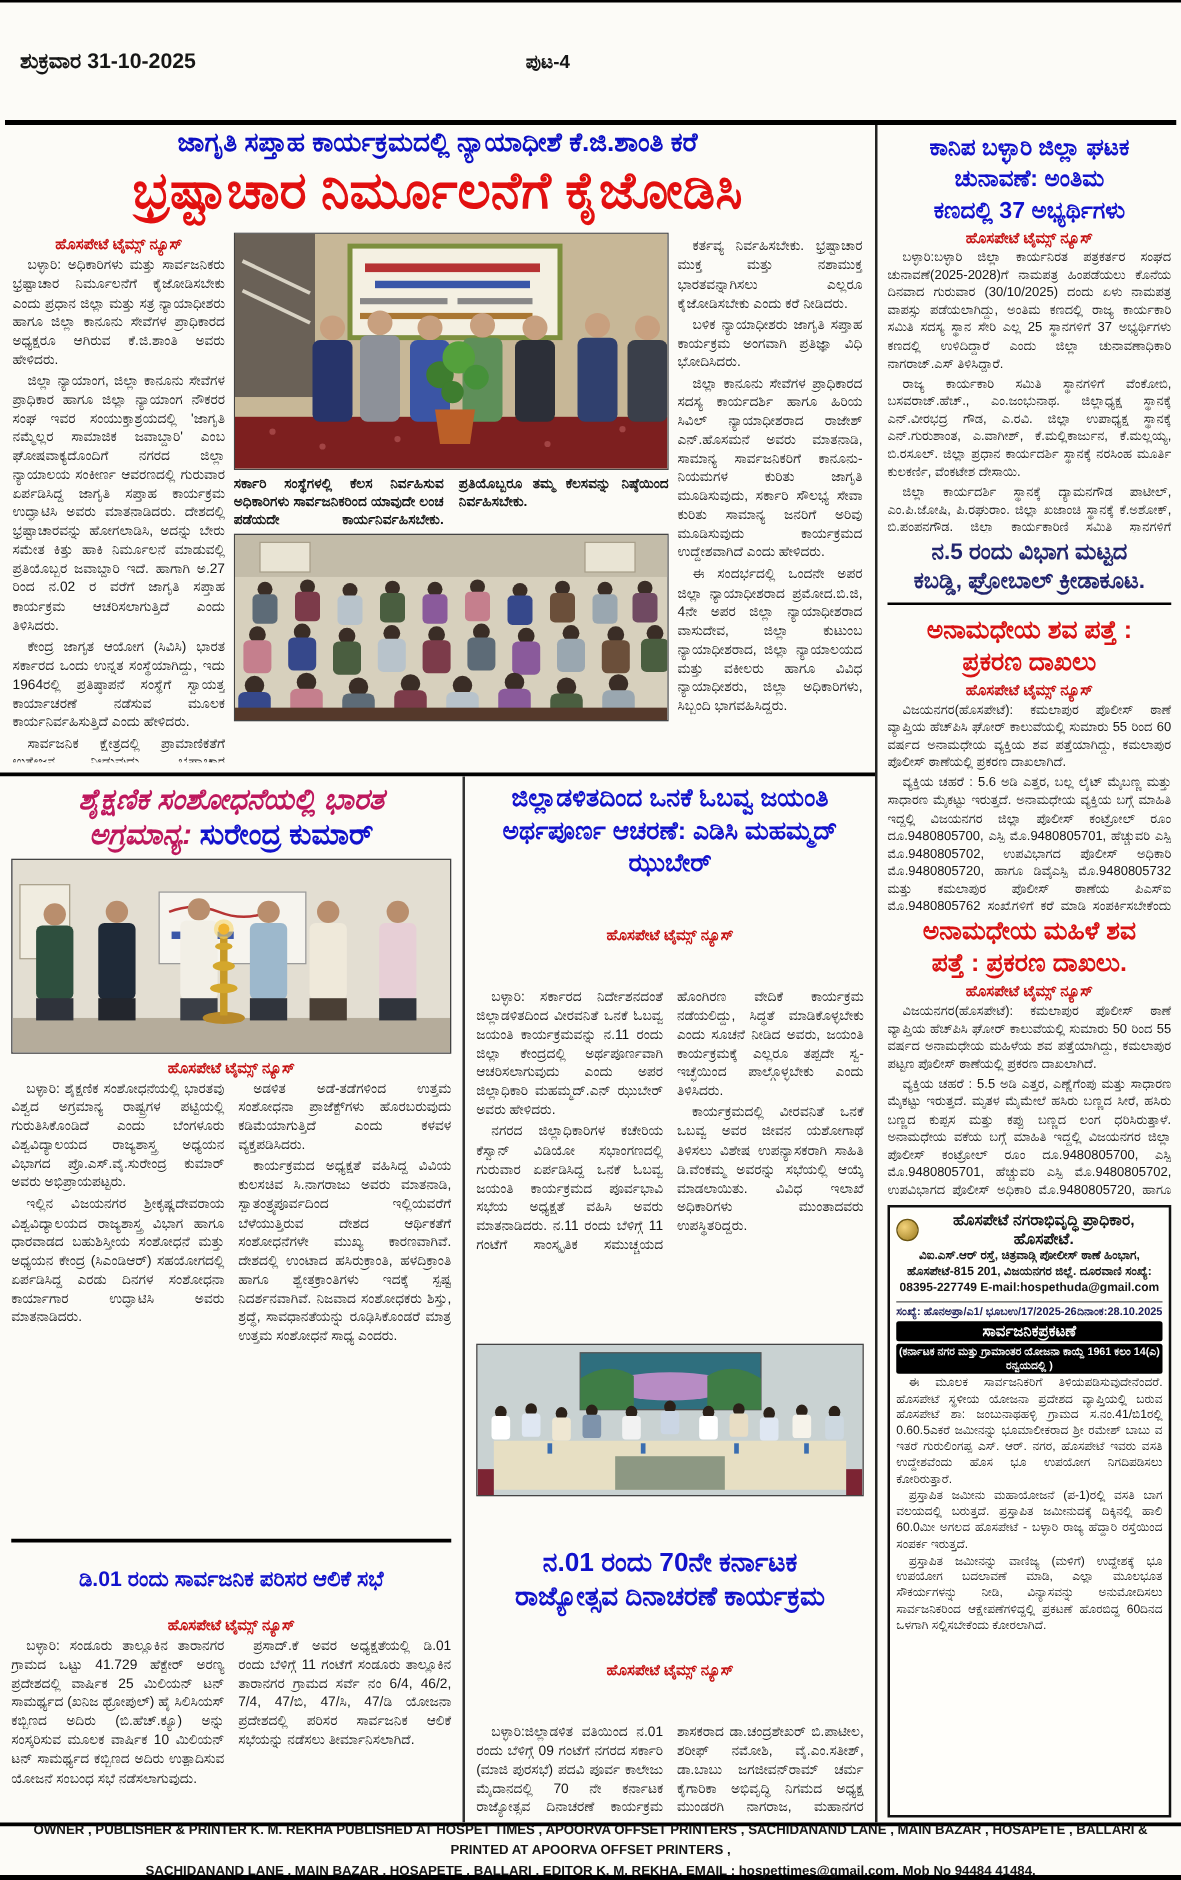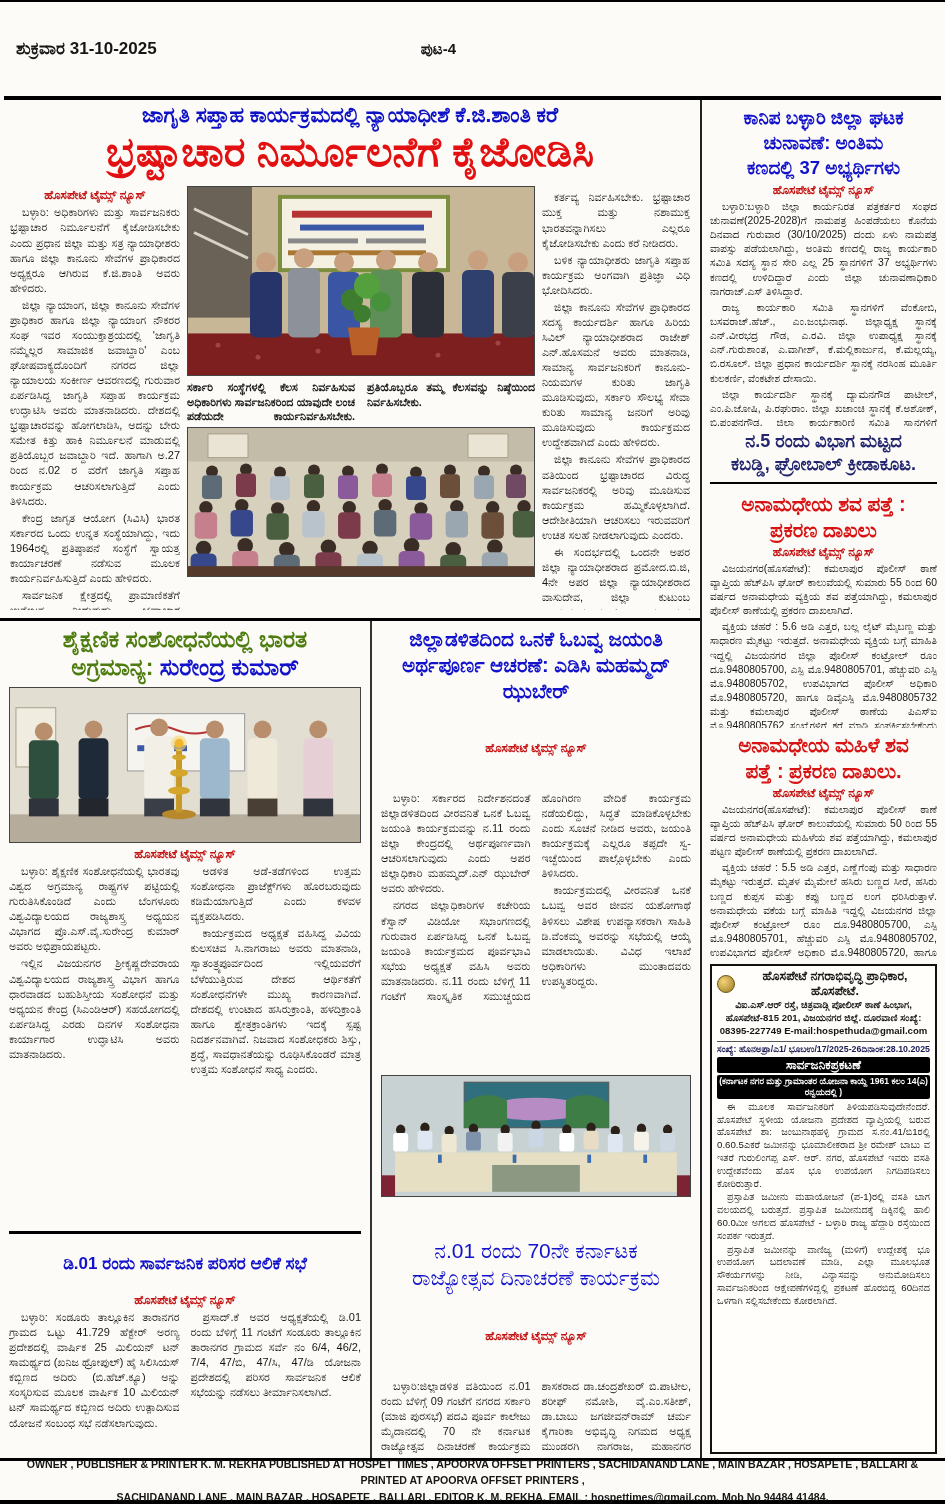--- a/index.html
+++ b/index.html
@@ -36,31 +36,31 @@
   .ph2 { height:150px; }
   .caption { font-size:11px; font-weight:bold; columns:2; column-gap:12px; line-height:1.3; margin:4px 0; text-align:justify; }
   .byline { color:#c41111; font-weight:bold; text-align:center; font-size:12px; margin:2px 0 3px; }
   p.body { font-size:11px; line-height:1.37; text-align:justify; margin:0 0 2px; text-indent:12px; }
   .zone-rule { border-top:3px solid #000; }
   
   .bottom-zone { flex:1; display:flex; overflow:hidden; }
   .col-art1 { width:372px; border-right:2px solid #333; padding:3px 9px; overflow:hidden; display:flex; flex-direction:column; }
   .col-art2 { flex:1; padding:3px 9px; overflow:hidden; display:flex; flex-direction:column;gap:33px; }
   .edu-head { text-align:center; font-weight:bold; font-size:23px; line-height:1.22; margin:1px 0 4px; }
-  .red { color:#4d7c0f; } .blue { color:#1212cc; }
+  .red { color:#be185d;font-style:italic; } .blue { color:#1212cc; }
   .ph3 { height:156px; margin:2px 0; }
   .twocol { columns:2; column-gap:11px; overflow:hidden; }
   .edu-body { height:362px; }
   .art-rule { border-top:3px solid #000; margin:5px 0 3px; }
   .env-head { text-align:center; font-weight:bold; font-size:17px; color:#1212cc; white-space:nowrap; overflow:hidden; }
   .env-body { flex:1; }
   .obv-head { text-align:center; font-weight:bold; font-size:20px; line-height:1.3; color:#1212cc; margin:2px 0; }
   .obv-body { height:248px; }
   .ph4 { height:122px; margin:3px 0; }
-  .raj-head { text-align:center; font-weight:normal; font-size:21px; line-height:1.3; color:#1212cc; margin:4px 0 2px; }
+  .raj-head { text-align:center; font-weight:bold; font-size:21px; line-height:1.3; color:#1212cc; margin:4px 0 2px; }
   .raj-body { flex:1; }
   
   .rail-head-blue { text-align:center; font-weight:bold; font-size:18.5px; line-height:1.35; color:#1212cc; margin:4px 0 2px; }
   .rail-head-navy { text-align:center; font-weight:bold; font-size:18px; line-height:1.3; color:#23266e; margin:4px 0 2px; }
   .rail-head-red { text-align:center; font-weight:bold; font-size:20px; line-height:1.3; color:#d81313; margin:4px 0 2px; }
   .rail p.body { font-size:10.4px; line-height:1.36; }
   .kanipa-body { height:226px; overflow:hidden; }
   .kabaddi-body { height:128px; overflow:hidden; }
   .c1-body { height:166px; overflow:hidden; }
   .c2-body { height:156px; overflow:hidden; }
@@ -196,21 +196,20 @@
                     <use href="#p" x="236" y="39" fill="#9aa7b0"></use>
                 </g>
                 <rect y="140" width="346" height="10" fill="#55392b"></rect>
               </svg>
             </figure>
           </div>
           <div class="lead-colR">
             <p class="body">ಕರ್ತವ್ಯ ನಿರ್ವಹಿಸಬೇಕು. ಭ್ರಷ್ಟಾಚಾರ ಮುಕ್ತ ಮತ್ತು ನಶಾಮುಕ್ತ ಭಾರತವನ್ನಾಗಿಸಲು ಎಲ್ಲರೂ ಕೈಜೋಡಿಸಬೇಕು ಎಂದು ಕರೆ ನೀಡಿದರು.</p>
             <p class="body">ಬಳಿಕ ನ್ಯಾಯಾಧೀಶರು ಜಾಗೃತಿ ಸಪ್ತಾಹ ಕಾರ್ಯಕ್ರಮ ಅಂಗವಾಗಿ ಪ್ರತಿಜ್ಞಾ ವಿಧಿ ಭೋದಿಸಿದರು.</p>
             <p class="body">ಜಿಲ್ಲಾ ಕಾನೂನು ಸೇವೆಗಳ ಪ್ರಾಧಿಕಾರದ ಸದಸ್ಯ ಕಾರ್ಯದರ್ಶಿ ಹಾಗೂ ಹಿರಿಯ ಸಿವಿಲ್ ನ್ಯಾಯಾಧೀಶರಾದ ರಾಜೇಶ್ ಎನ್.ಹೊಸಮನೆ ಅವರು ಮಾತನಾಡಿ, ಸಾಮಾನ್ಯ ಸಾರ್ವಜನಿಕರಿಗೆ ಕಾನೂನು-ನಿಯಮಗಳ ಕುರಿತು ಜಾಗೃತಿ ಮೂಡಿಸುವುದು, ಸರ್ಕಾರಿ ಸೌಲಭ್ಯ ಸೇವಾ ಕುರಿತು ಸಾಮಾನ್ಯ ಜನರಿಗೆ ಅರಿವು ಮೂಡಿಸುವುದು ಕಾರ್ಯಕ್ರಮದ ಉದ್ದೇಶವಾಗಿದೆ ಎಂದು ಹೇಳಿದರು.</p>
-            <p class="body">ಜಿಲ್ಲಾ ಕಾನೂನು ಸೇವೆಗಳ ಪ್ರಾಧಿಕಾರದ ವತಿಯಿಂದ ಭ್ರಷ್ಟಾಚಾರದ ವಿರುದ್ಧ ಸಾರ್ವಜನಿಕರಲ್ಲಿ ಅರಿವು ಮೂಡಿಸುವ ಕಾರ್ಯಕ್ರಮ ಹಮ್ಮಿಕೊಳ್ಳಲಾಗಿದೆ. ಆದೇಶೀತಿಯಾಗಿ ಆಚರಿಸಲು ಇರುವವರಿಗೆ ಉಚಿತ ಸಲಹೆ ನೀಡಲಾಗುವುದು ಎಂದರು.</p>
             <p class="body">ಈ ಸಂದರ್ಭದಲ್ಲಿ ಒಂದನೇ ಅಪರ ಜಿಲ್ಲಾ ನ್ಯಾಯಾಧೀಶರಾದ ಪ್ರಮೋದ.ಬಿ.ಜಿ, 4ನೇ ಅಪರ ಜಿಲ್ಲಾ ನ್ಯಾಯಾಧೀಶರಾದ ವಾಸುದೇವ, ಜಿಲ್ಲಾ ಕುಟುಂಬ ನ್ಯಾಯಾಧೀಶರಾದ, ಜಿಲ್ಲಾ ನ್ಯಾಯಾಲಯದ ಮತ್ತು ವಕೀಲರು ಹಾಗೂ ವಿವಿಧ ನ್ಯಾಯಾಧೀಶರು, ಜಿಲ್ಲಾ ಅಧಿಕಾರಿಗಳು, ಸಿಬ್ಬಂದಿ ಭಾಗವಹಿಸಿದ್ದರು.</p>
           </div>
         </div>
       </article>
 
       <div class="zone-rule"></div>
 
       <div class="bottom-zone">
 
         <section class="col-art1">

